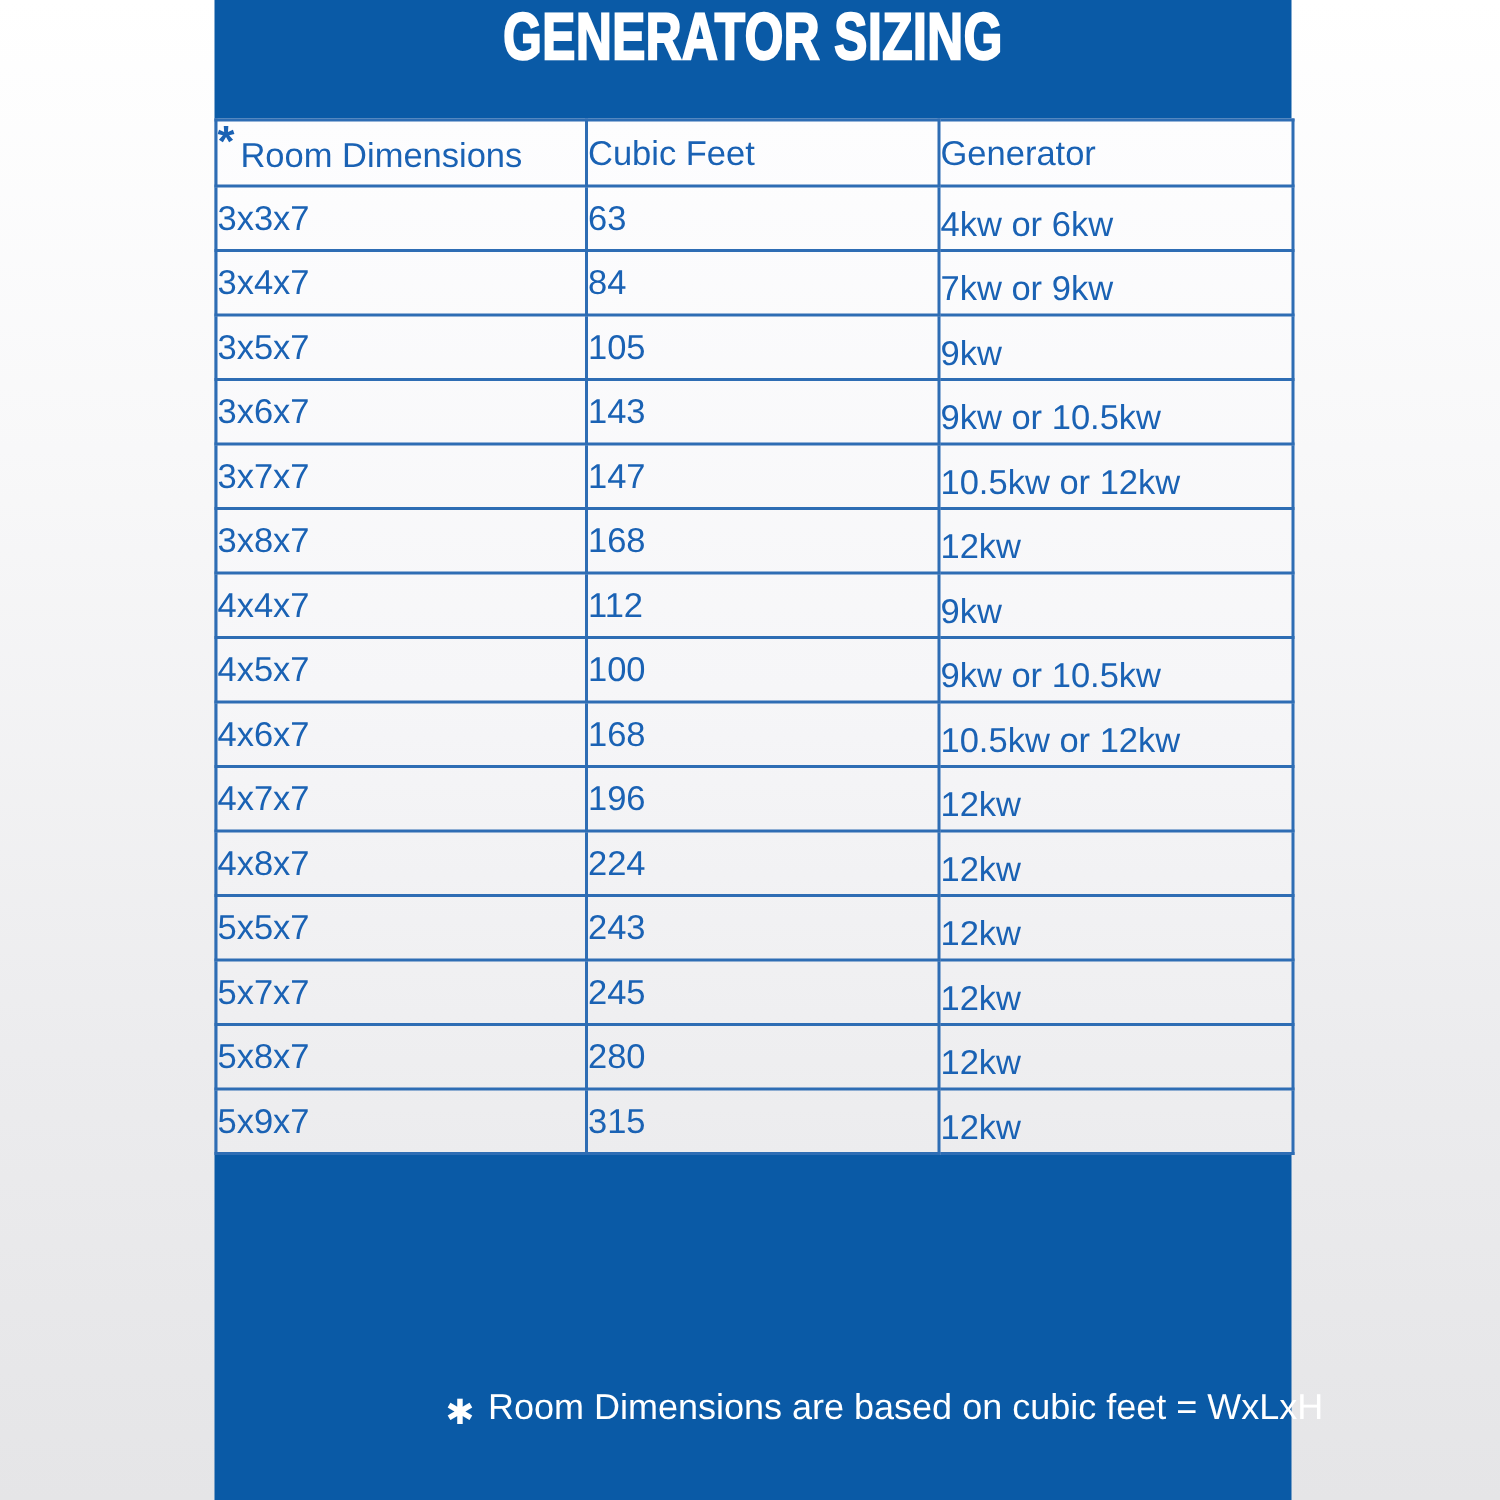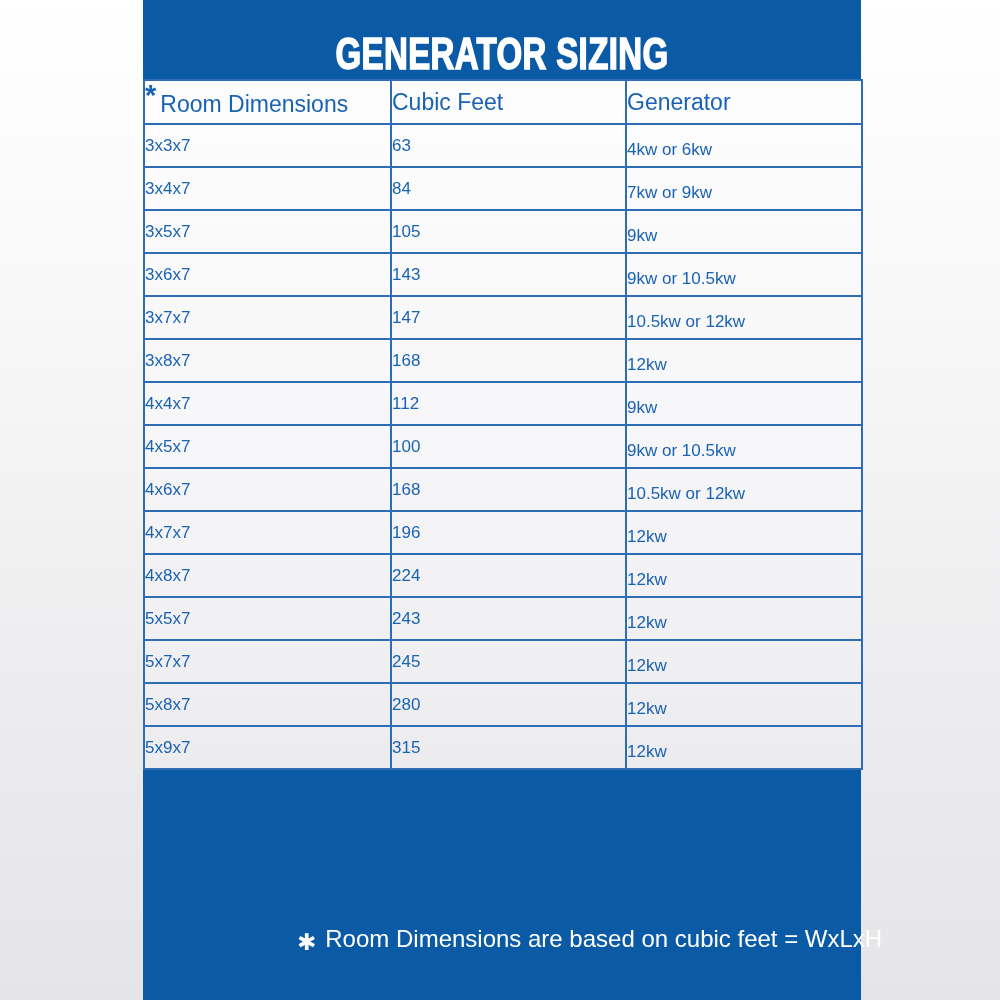--- a/index.html
+++ b/index.html
@@ -18,21 +18,21 @@
     position: absolute;
     left: 143px;
     top: 0;
     width: 718px;
     height: 1000px;
     background: #0a5aa6;
   }
   .title-bar {
     height: 79px;
     display: flex;
-    align-items: flex-end;
+    align-items: flex-start;
     justify-content: center;
   }
   .title {
     display: inline-block;
     color: #ffffff;
     font-size: 44px;
     font-weight: 700;
     white-space: nowrap;
     letter-spacing: 0.5px;
     transform: scaleX(0.75);
@@ -55,21 +55,21 @@
     font-weight: 400;
     padding: 0;
     overflow: hidden;
   }
   .sizing-table th {
     height: 42px;
     font-size: 23px;
   }
   .sizing-table td {
     height: 41px;
-    font-size: 17px;
+    font-size: 23px;
   }
   .hdr-ast {
     font-size: 29px;
     font-weight: 700;
     position: relative;
     top: -7px;
     margin-right: 4px;
   }
   td[data-name="cell-generator"] span {
     position: relative;

